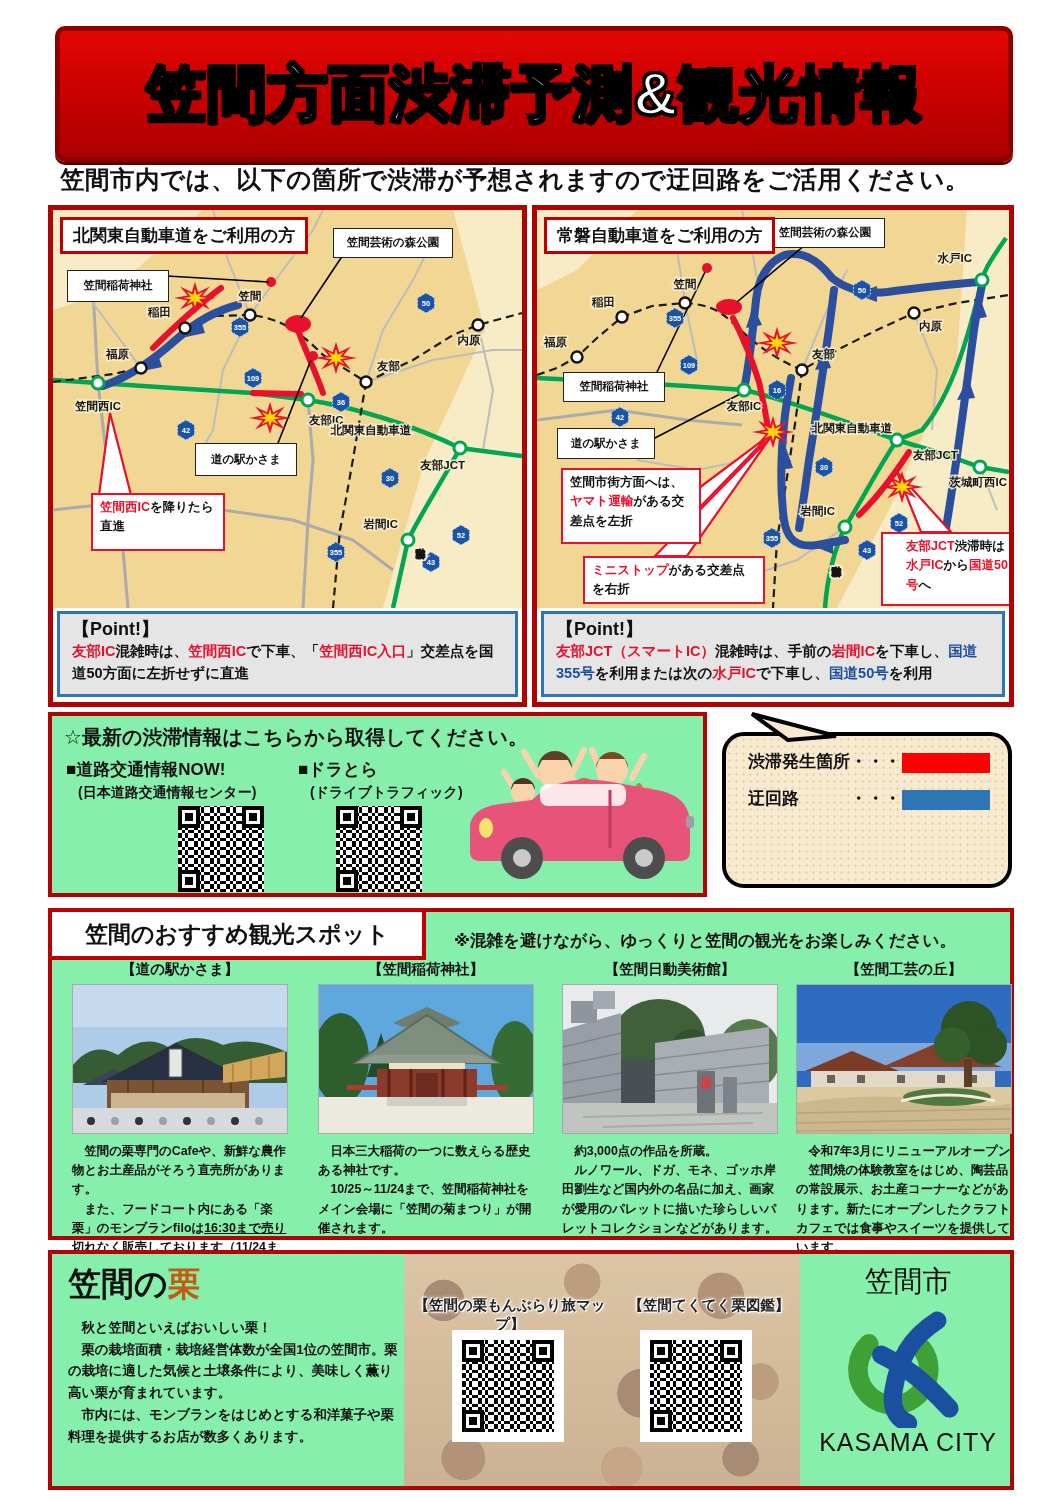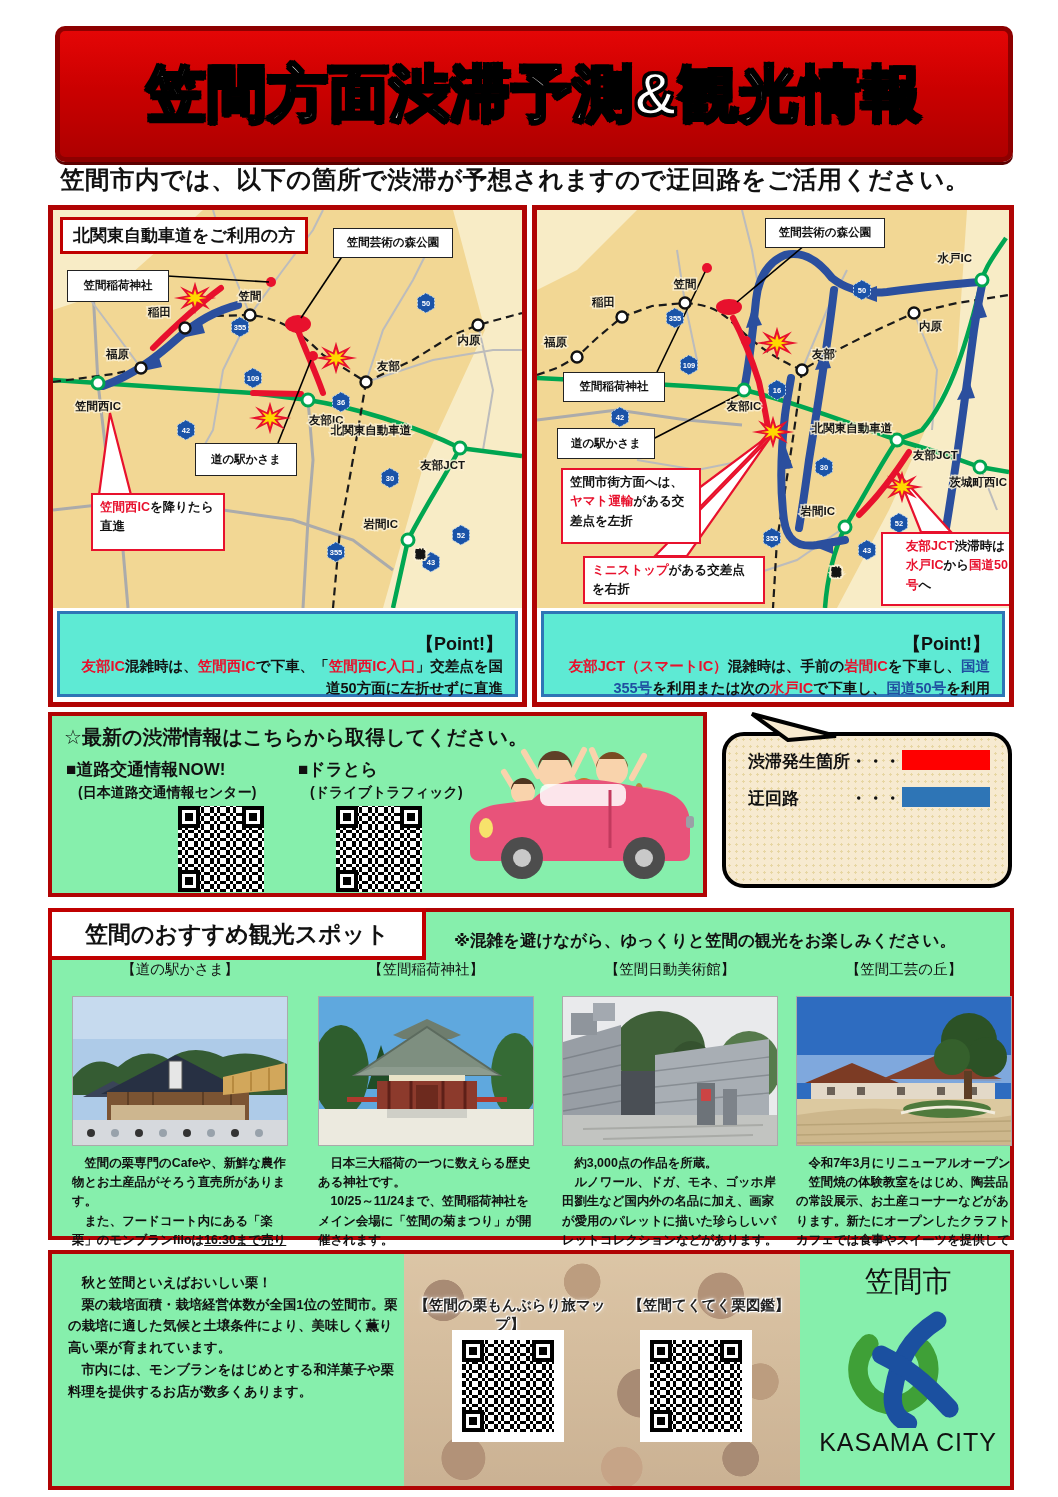--- a/index.html
+++ b/index.html
@@ -13,22 +13,22 @@
   .banner h1{margin:0;width:100%;height:100%;display:flex;align-items:center;justify-content:center;
     font-size:60px;font-weight:bold;color:#fff;letter-spacing:1px;
     -webkit-text-stroke:2.5px #000;
     text-shadow:-2px -2px 0 #000,2px -2px 0 #000,-2px 2px 0 #000,2px 2px 0 #000,0 3px 0 #000;}
   .intro{position:absolute;left:60px;top:163px;font-size:24.5px;font-weight:bold;letter-spacing:.5px;}
   
   .panel{position:absolute;border:5px solid #b00404;background:#f2d794;box-sizing:border-box;overflow:hidden;}
   .phead{position:absolute;left:7px;top:7px;background:#fff;border:3px solid #c00000;
          padding:4px 10px;font-size:17px;font-weight:bold;z-index:6;}
   .pfoot{position:absolute;left:0;right:0;bottom:0;height:94px;background:#fff;}
-  .pointbox{position:absolute;left:4px;right:4px;bottom:5px;height:86px;background:#5eead4;
-            border:3.5px solid #2e75b6;box-sizing:border-box;padding:18px 12px;z-index:6;text-align:right;}
+  .pointbox{position:absolute;left:4px;right:4px;bottom:5px;height:86px;background:#e5e5e5;
+            border:3.5px solid #2e75b6;box-sizing:border-box;padding:3px 12px;z-index:6;}
   .pt{font-size:18px;font-weight:bold;}
   .pb{font-size:14.5px;font-weight:bold;line-height:1.5;}
   .mapbox{position:absolute;background:#fff;border:1.6px solid #222;font-size:11.5px;font-weight:bold;
           display:flex;align-items:center;justify-content:center;text-align:center;z-index:5;line-height:1.2;}
   .callout{position:absolute;background:#fff;border:2.5px solid #e8112d;font-size:12.5px;font-weight:bold;
            padding:3px 7px;line-height:1.55;box-sizing:border-box;z-index:5;}
   .map-art{position:absolute;left:0;top:0;}
   .map-art text{font-size:11.5px;font-weight:bold;fill:#151515;paint-order:stroke;stroke:rgba(250,240,210,.85);stroke-width:3px;}
   .map-art text.vtx{writing-mode:vertical-rl;font-size:10.5px;}
   .rg{stroke:#ababab;stroke-width:3;fill:none}
@@ -55,29 +55,29 @@
                        repeating-linear-gradient(0deg,#000 0 3px,#fff 3px 8px,#000 8px 11px,#fff 11px 17px);
       background-blend-mode:difference;}
   .qr i{position:absolute;width:22px;height:22px;border:4px solid #000;background:#fff;box-sizing:border-box;}
   .qr i::after{content:"";position:absolute;inset:3px;background:#000;}
   .qr .tl{top:0;left:0}.qr .tr{top:0;right:0}.qr .bl{bottom:0;left:0}
   
   .bubble{position:absolute;left:0;right:2px;top:20px;bottom:0;background-color:#f7ead0;
     background-image:radial-gradient(#e7d6a2 1.3px,transparent 1.3px);background-size:7px 7px;
     border:4px solid #000;border-radius:22px;}
   .leg-title{text-align:center;font-size:18px;font-weight:bold;margin-top:22px;}
-  .leg-row{display:flex;align-items:flex-start;margin:14px 18px 0 22px;}
+  .leg-row{display:flex;align-items:flex-end;margin:14px 18px 0 22px;}
   .leg-row span{font-size:17px;font-weight:bold;white-space:pre;}
   .leg-bar{width:88px;height:20px;margin-left:auto;}
   
   .spot-head{position:absolute;left:-4px;top:-4px;width:378px;height:52px;background:#fff;border:4px solid #c00000;
     display:flex;align-items:center;justify-content:center;font-size:23px;font-weight:bold;box-sizing:border-box;}
   .spot-note{position:absolute;left:402px;top:18px;font-size:16.5px;font-weight:bold;}
   .spot-col{position:absolute;width:216px;}
-  .spot-cap{text-align:center;font-size:14.5px;font-weight:normal;height:36px;}
+  .spot-cap{text-align:center;font-size:14.5px;font-weight:bold;height:24px;}
   .photo{width:216px;height:150px;border:1px solid #aaa;box-sizing:border-box;overflow:hidden;}
   .spot-desc{margin-top:8px;font-size:12.4px;font-weight:bold;line-height:1.55;white-space:pre-line;text-align:left;}
   
   .kuri-title{font-size:33px;font-weight:bold;}
   .kuri-body{margin-top:10px;font-size:13.4px;font-weight:bold;line-height:1.62;white-space:pre-line;width:336px;}
   .nutbg{position:absolute;left:352px;top:0;width:396px;height:232px;background-color:#b08a5c;
     background-image:
       radial-gradient(circle 34px at 10% 20%,#7c4f2c 60%,transparent 62%),
       radial-gradient(circle 30px at 45% 12%,#9a6b3e 60%,transparent 62%),
       radial-gradient(circle 38px at 80% 18%,#8a5a33 60%,transparent 62%),
@@ -334,20 +334,21 @@
     <text x="275" y="148">友部</text>
     <text x="382" y="120">内原</text>
     <text x="435" y="52" text-anchor="end">水戸IC</text>
     <text x="207" y="200" text-anchor="middle">友部IC</text>
     <text x="376" y="249">友部JCT</text>
     <text x="298" y="305" text-anchor="end">岩間IC</text>
     <text x="470" y="276" text-anchor="end" font-size="10.5">茨城町西IC</text>
     <text x="315" y="222" text-anchor="middle" font-size="11">北関東自動車道</text>
     <text class="vtx" x="300" y="348">常磐自動車道</text>
   </svg>
+  <div class="phead">常磐自動車道をご利用の方</div>
   <div class="mapbox" style="left:228px;top:8px;width:118px;height:28px;">笠間芸術の森公園</div>
   <div class="mapbox" style="left:26px;top:162px;width:100px;height:28px;">笠間稲荷神社</div>
   <div class="mapbox" style="left:20px;top:218px;width:96px;height:29px;">道の駅かさま</div>
   <div class="callout" style="left: 24px; top: 258px; width: 140px; height: 76px; white-space: pre-line;"><span>笠間市街方面へは、</span><span style="color: rgb(232, 17, 45);">ヤマト運輸</span><span>がある交差点を左折</span></div>
   <div class="callout" style="left: 46px; top: 346px; width: 182px; height: 48px; white-space: pre-line;"><span style="color: rgb(232, 17, 45);">ミニストップ</span><span>がある交差点を右折</span></div>
   <div class="callout" style="left: 344px; top: 322px; width: 143px; height: 74px; white-space: pre-line; padding-left: 23px;"><span style="color: rgb(232, 17, 45);">友部JCT</span><span>渋滞時は</span><span style="color: rgb(232, 17, 45);">水戸IC</span><span>から</span><span style="color: rgb(232, 17, 45);">国道50号</span><span>へ</span></div>
   <div class="pfoot"></div>
   <div class="pointbox">
     <div class="pt">【Point!】</div>
     <div class="pb" style="white-space: pre-line;"><span style="color: rgb(232, 17, 45);">友部JCT（スマートIC）</span><span>混雑時は、手前の</span><span style="color: rgb(232, 17, 45);">岩間IC</span><span>を下車し、</span><span style="color: rgb(31, 79, 160);">国道355号</span><span>を利用または次の</span><span style="color: rgb(232, 17, 45);">水戸IC</span><span>で下車し、</span><span style="color: rgb(31, 79, 160);">国道50号</span><span>を利用</span></div>
@@ -566,20 +567,23 @@
         <path d="M104,116 Q150,104 198,116" stroke="#f2ecdc" stroke-width="3" fill="none"></path>
       </svg>
     </div>
     <div class="spot-desc" style="white-space: pre-line;"><span>　令和7年3月にリニューアルオープン
 　笠間焼の体験教室をはじめ、陶芸品の常設展示、お土産コーナーなどがあります。新たにオープンしたクラフトカフェでは食事やスイーツを提供しています。</span></div>
   </div>
 </div>
 
 <div class="sect" style="left:48px;top:1250px;width:966px;height:240px;">
   <div class="abs" style="left:16px;top:8px;width:340px;">
+    <div class="kuri-title">
+      <span>笠間の</span><span style="color:#c55a11;">栗</span>
+    </div>
     <div class="kuri-body">　秋と笠間といえばおいしい栗！
 　栗の栽培面積・栽培経営体数が全国1位の笠間市。栗の栽培に適した気候と土壌条件により、美味しく薫り高い栗が育まれています。
 　市内には、モンブランをはじめとする和洋菓子や栗料理を提供するお店が数多くあります。</div>
   </div>
 
   <div class="nutbg"></div>
   <div class="nut-label" style="left:352px;width:212px;">【笠間の栗もんぶらり旅マップ】</div>
   <div class="nut-label" style="left:566px;width:182px;">【笠間てくてく栗図鑑】</div>
   <div class="qrpad" style="left:400px;">
     <div class="qr" style="width:92px;height:92px;">

